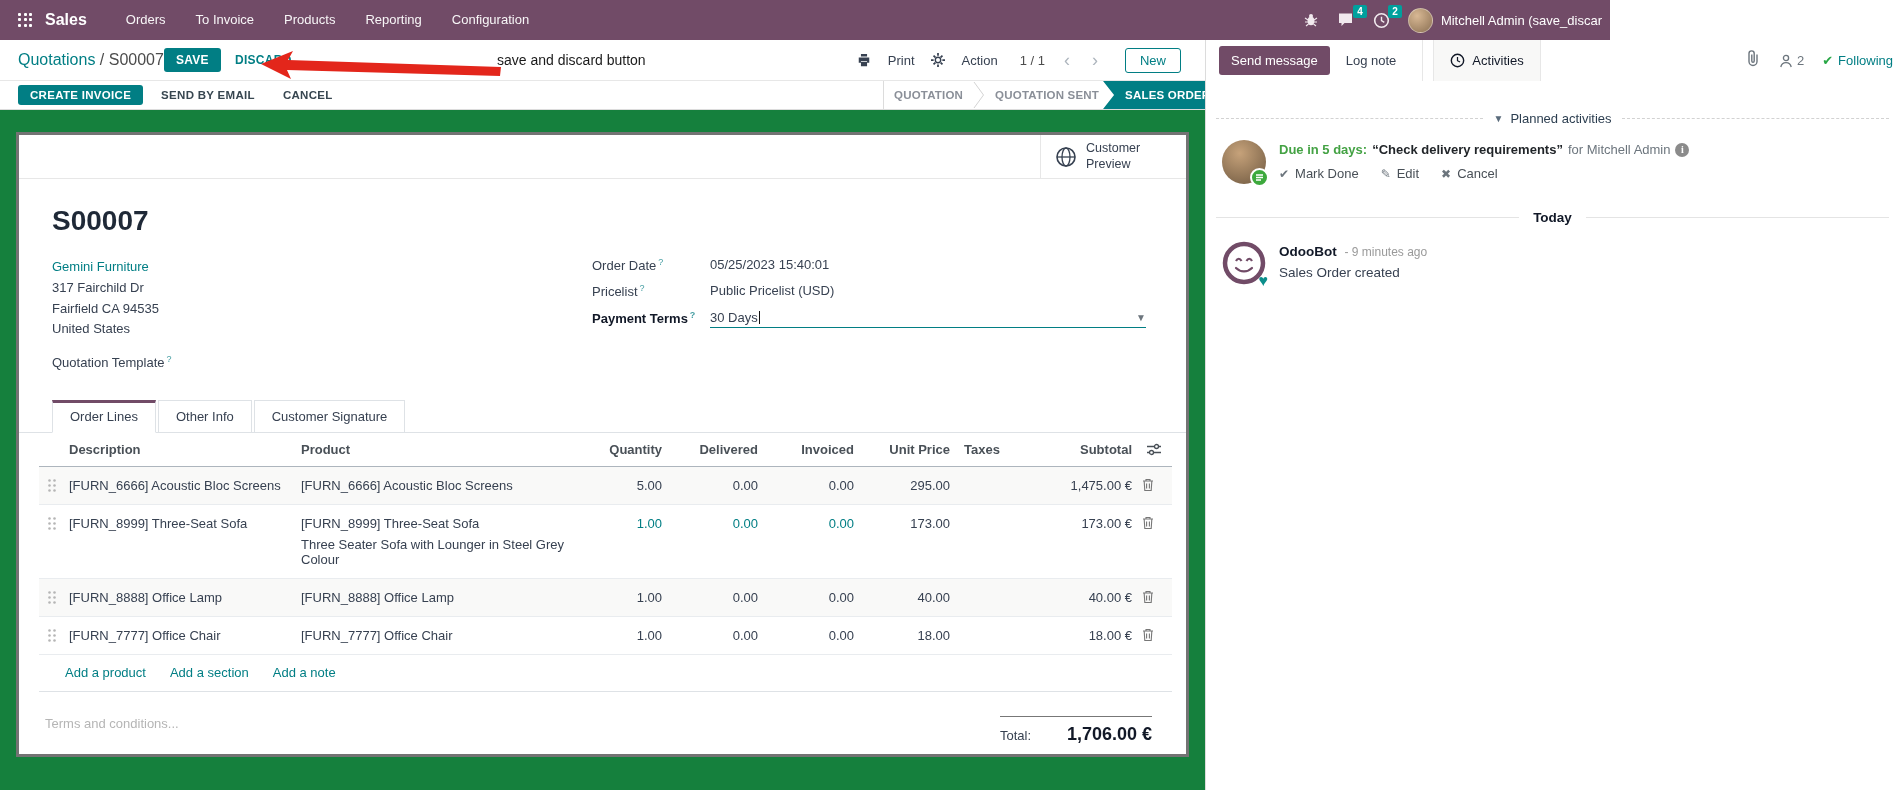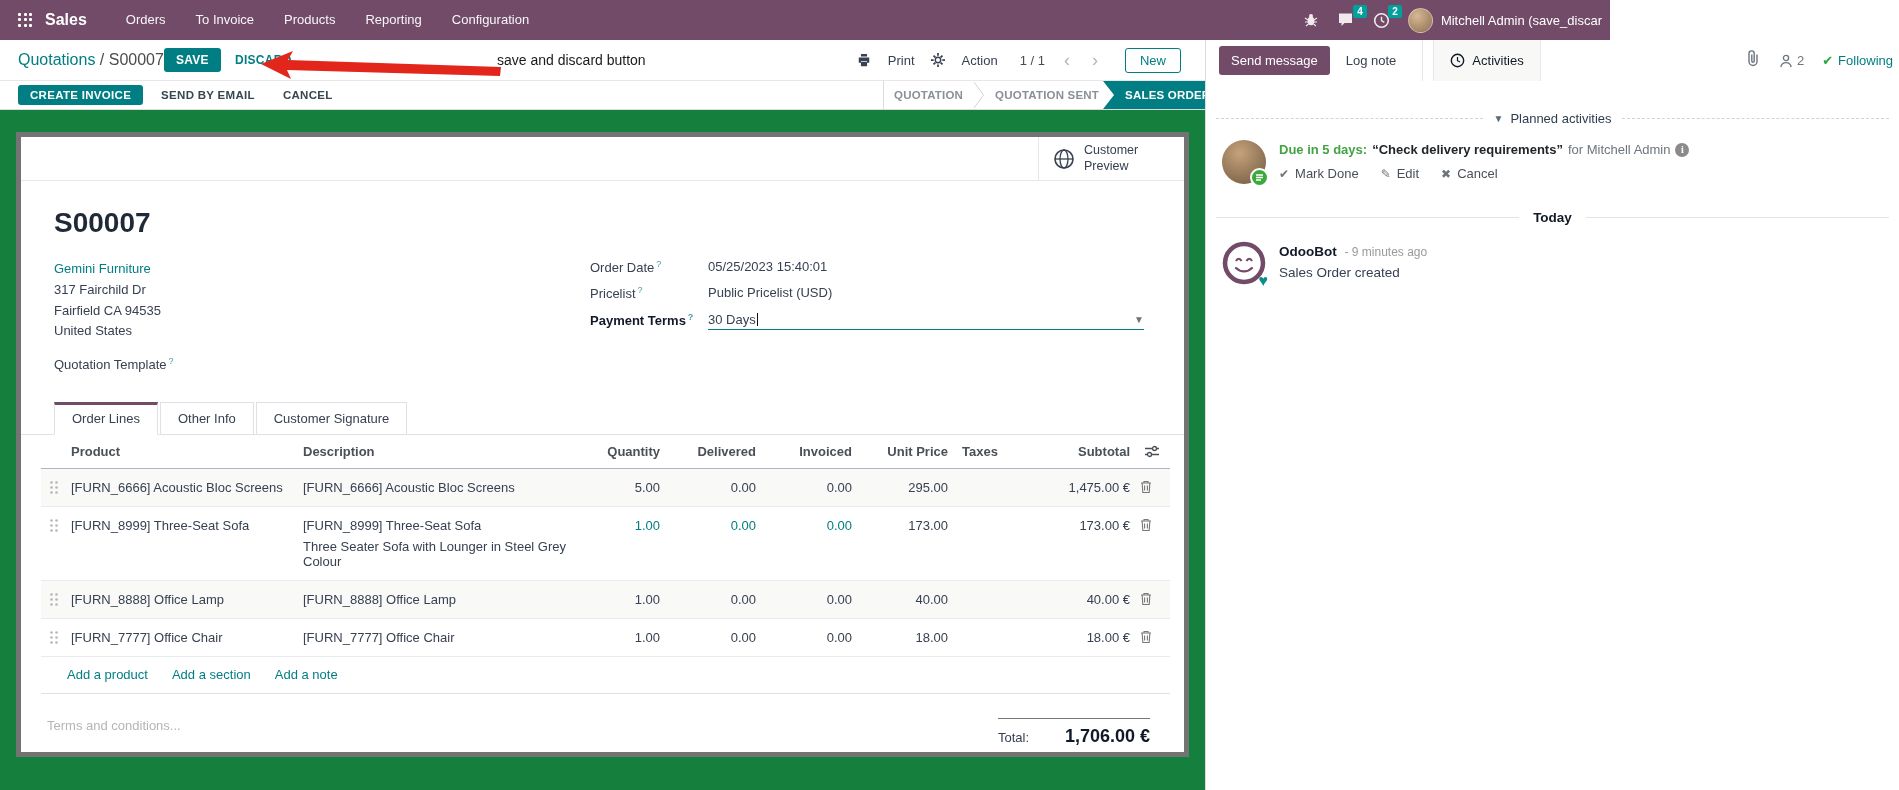--- a/index.html
+++ b/index.html
@@ -40,21 +40,21 @@
   .status-btns { display:flex; align-items:center; gap:8px; padding-left:18px; flex:1; }
   .btn-create { background:#017E84; color:#fff; border:none; font-size:11.5px; font-weight:bold; padding:4px 12px; border-radius:3px; cursor:pointer; letter-spacing:.3px; }
   .btn-flat { background:none; border:none; color:#374650; font-size:11.5px; font-weight:bold; padding:4px 10px; cursor:pointer; letter-spacing:.3px; }
   .statusbar { width:322px; border-left:1px solid #dcdcdc; display:flex; align-items:stretch; overflow:hidden; }
   .sb-step { display:flex; align-items:center; font-size:11.5px; font-weight:bold; color:#8a8f98; padding:0 10px; white-space:nowrap; cursor:pointer; letter-spacing:.2px; }
   .sb-sep { display:flex; align-items:center; }
   .sb-step.active { background:#017E84; color:#fff; padding:0 16px 0 22px; margin-left:-6px; clip-path:polygon(0 0,100% 0,100% 100%,0 100%,11px 50%); flex:1; }
 
   
   .content { flex:1; overflow:hidden; padding-top:22px; }
-  .sheet { background:#fff; border:5px solid #737373; margin:0 16px; height:625px; position:relative; }
+  .sheet { background:#fff; border:3px solid #737373; margin:0 16px; height:625px; position:relative; }
   .sheet-top { height:44px; border-bottom:1px solid #e7e7e7; position:relative; }
   .preview-box { position:absolute; right:0; top:0; height:100%; border-left:1px solid #e7e7e7; width:146px; display:flex; align-items:center; gap:9px; padding:0 14px; cursor:pointer; }
   .preview-box .txt { font-size:12.5px; color:#374151; width:70px; line-height:1.25; }
   .doc-name { font-size:28px; font-weight:bold; color:#1f2937; padding:26px 0 20px 33px; }
   .fields { display:flex; padding:0 40px 0 33px; }
   .f-left { width:470px; }
   .f-right { margin-left:auto; width:554px; }
   .f-row { display:flex; margin-bottom:9px; font-size:13px; }
   .f-label { width:150px; color:#374151; flex:none; }
   .f-right .f-label { width:118px; }
@@ -298,22 +298,22 @@
 
         <div class="tabs">
           <div class="tab active">Order Lines</div>
           <div class="tab">Other Info</div>
           <div class="tab">Customer Signature</div>
         </div>
 
         <div class="otable">
           <div class="tgrid thead">
             <div></div>
+            <div>Description</div>
             <div>Product</div>
-            <div>Description</div>
             <div class="num">Quantity</div>
             <div class="num">Delivered</div>
             <div class="num">Invoiced</div>
             <div class="num">Unit Price</div>
             <div style="padding-left:10px;">Taxes</div>
             <div class="num">Subtotal</div>
             <div style="display:flex;justify-content:center;">
               <svg width="14" height="13" viewBox="0 0 14 13">
                   <path d="M0 3.5h14 M0 9.5h14" stroke="#495057" stroke-width="1.4"></path>
                   <circle cx="9.5" cy="3.5" r="2" fill="#fff" stroke="#495057" stroke-width="1.3"></circle>

